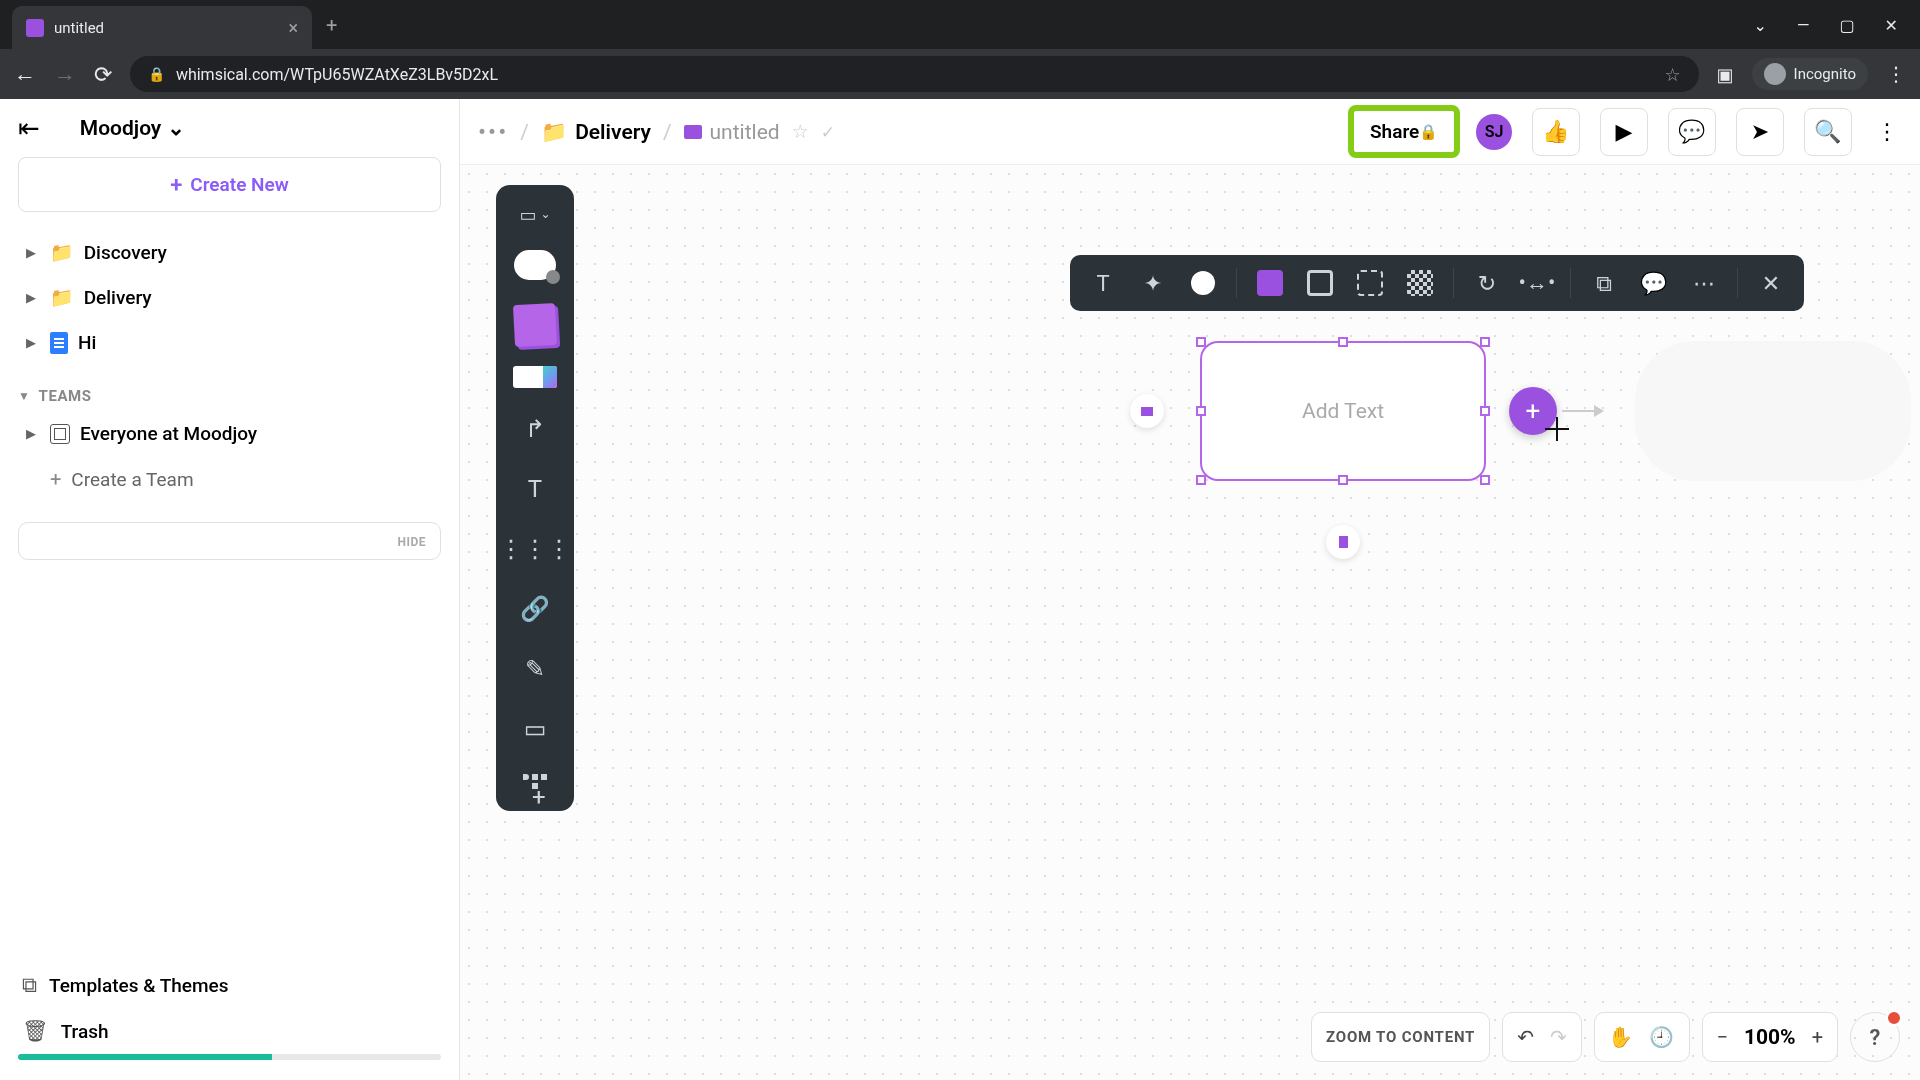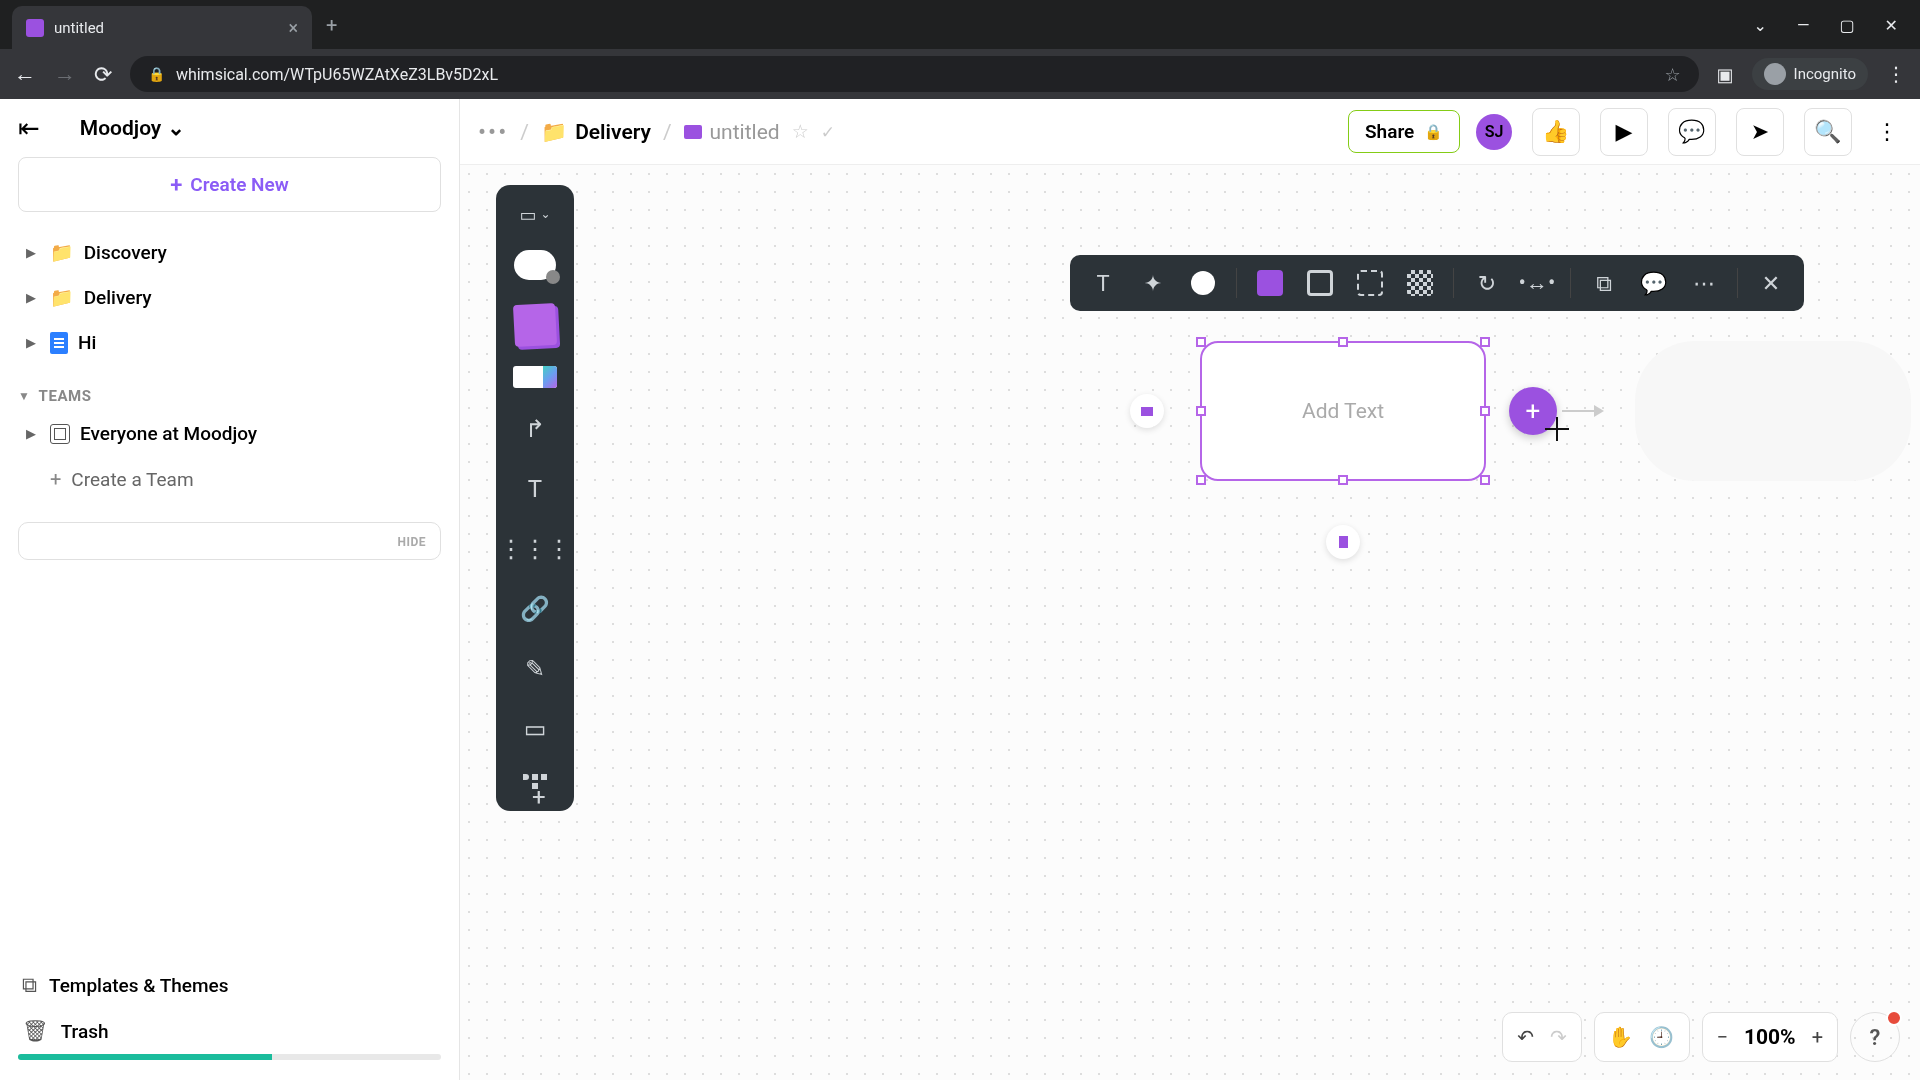--- a/index.html
+++ b/index.html
@@ -66,21 +66,21 @@
 .breadcrumb { display: flex; align-items: center; gap: 12px; font-size: 21px; }
 .bc-more { color: #999; font-size: 24px; cursor: pointer; letter-spacing: 2px; }
 .bc-sep { color: #ccc; }
 .bc-folder { display: flex; align-items: center; gap: 8px; font-weight: 600; cursor: pointer; }
 .bc-folder-icon { color: #999; }
 .bc-doc { display: flex; align-items: center; gap: 8px; color: #999; cursor: pointer; }
 .bc-doc-icon { width: 18px; height: 14px; background: #9b51e0; border-radius: 2px; display: inline-block; }
 .bc-star { color: #ccc; font-size: 19px; cursor: pointer; }
 .bc-check { color: #ccc; font-size: 17px; cursor: pointer; }
 .topbar-spacer { flex: 1; }
-.share-btn { border: 1px solid #84cc16; border-radius: 8px; padding: 9px 16px; font-size: 19px; font-weight: 600; display: flex; align-items: center; gap: 10px; cursor: pointer; }
+.share-btn { border: 6px solid #84cc16; border-radius: 8px; padding: 9px 16px; font-size: 19px; font-weight: 600; display: flex; align-items: center; cursor: pointer; }
 .share-lock { font-size: 15px; }
 .avatar { width: 36px; height: 36px; background: #9b51e0; color: #000000; border-radius: 50%; display: flex; align-items: center; justify-content: center; font-size: 16px; font-weight: 600; margin-left: 6px; }
 .topbar-icon-btn { width: 48px; height: 48px; border: 1px solid #e0e0e0; border-radius: 8px; display: flex; align-items: center; justify-content: center; font-size: 22px; cursor: pointer; margin-left: 10px; }
 
 
 .canvas-area { flex: 1; position: relative; background: #fcfcfc; background-image: radial-gradient(#ddd 1px, transparent 1px); background-size: 18px 18px; }
 .tool-dock { position: absolute; left: 36px; top: 20px; width: 78px; background: #2c3338; border-radius: 14px; padding: 10px 0; display: flex; flex-direction: column; align-items: center; gap: 4px; }
 .dock-item { width: 56px; height: 56px; display: flex; align-items: center; justify-content: center; border-radius: 10px; cursor: pointer; color: #cfd4d8; font-size: 24px; position: relative; }
 .dock-item.selector { height: 38px; }
 .dock-item.shape-tool { background: #fff; border-radius: 16px; width: 42px; height: 30px; position: relative; }
@@ -348,20 +348,23 @@
             <span></span>
           </div>
         <div class="add-node-btn">+</div>
         <div class="ghost-arrow"></div>
       </div>
 
       <div class="cursor-cross"></div>
 
       <div class="bottom-bar">
         <div class="bb-group">
+          <span class="zoom-content">ZOOM TO CONTENT</span>
+        </div>
+        <div class="bb-group">
           <span class="bb-btn">↶</span>
           <span class="bb-btn disabled">↷</span>
         </div>
         <div class="bb-group">
           <span class="bb-btn">✋</span>
           <span class="bb-btn">🕘</span>
         </div>
         <div class="bb-group">
           <span class="bb-btn">−</span>
           <span class="zoom-level">100%</span>

